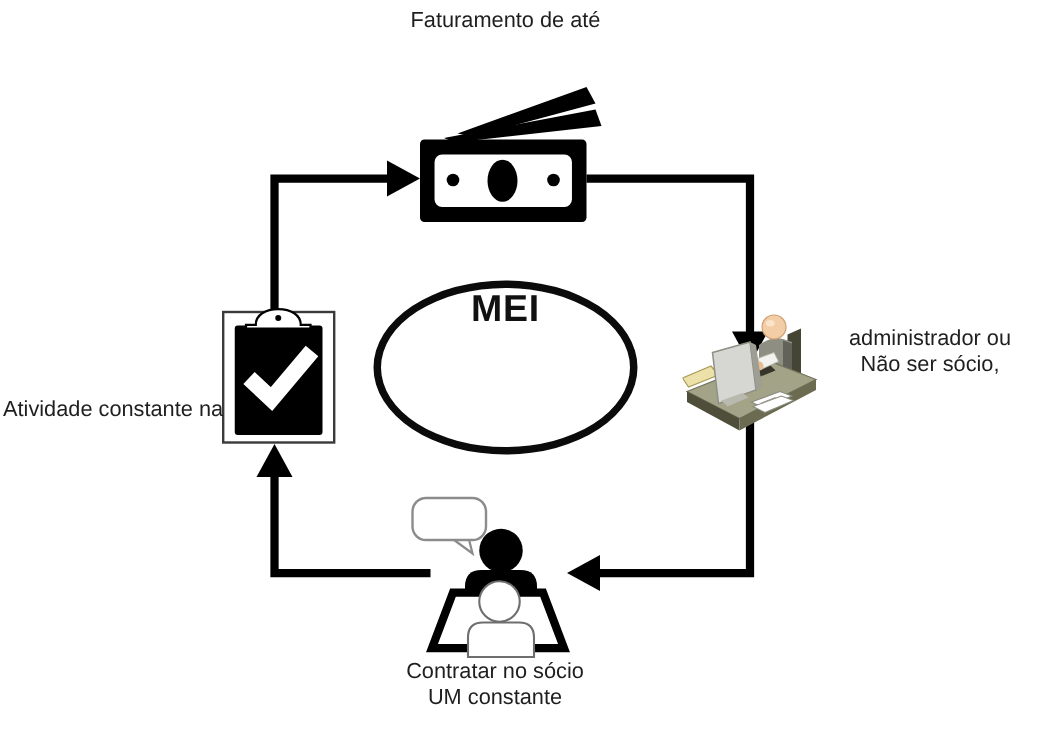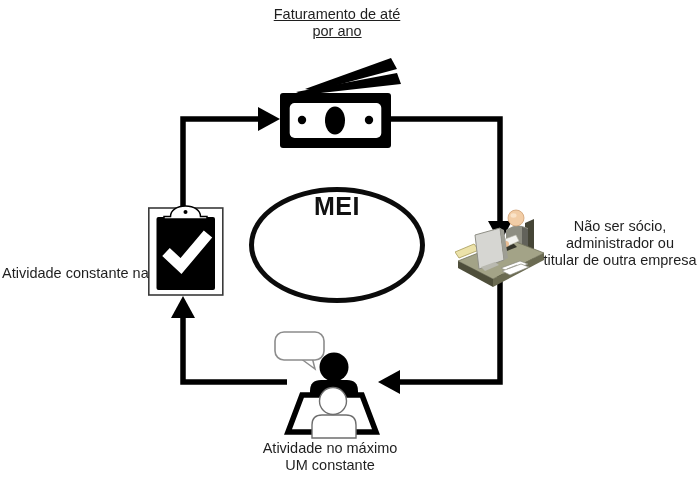--- a/index.html
+++ b/index.html
@@ -93,33 +93,31 @@
     <circle cx="68" cy="39" r="14.5" fill="#000"></circle>
     <polygon points="36,67 96,67 110,104 22,104" fill="#fff" stroke="#000" stroke-width="5.5" stroke-linejoin="miter"></polygon>
     <path d="M46,110 V97 q0,-10 10,-10 h24 q10,0 10,10 v13 z" fill="#fff" stroke="#6e6e6e" stroke-width="1.4"></path>
     <circle cx="67" cy="73" r="13.5" fill="#fff" stroke="#6e6e6e" stroke-width="1.4"></circle>
   </svg>
 
   <div class="center-ellipse">
     <span class="mei">MEI</span>
   </div>
 
-  <div class="abs label" style="left:237px;top:6px;width:200px;text-decoration:underline;">
+  <div class="abs label" style="left:237px;top:6px;width:200px;">
     <div class="ln">Faturamento de até</div>
-    <div class="ln">por ano</div>
   </div>
 
   <div class="abs label" style="left:540px;top:218px;width:160px;">
+    <div class="ln">administrador ou</div>
     <div class="ln">Não ser sócio,</div>
-    <div class="ln">administrador ou</div>
-    <div class="ln">titular de outra empresa</div>
   </div>
 
   <div class="abs label" style="left:2px;top:229px;width:145px;margin-top:36px;">
     <div class="ln">Atividade constante na</div>
   </div>
 
   <div class="abs label" style="left:232px;top:440px;width:196px;">
-    <div class="ln">Atividade no máximo</div>
+    <div class="ln">Contratar no sócio</div>
     <div class="ln">UM constante</div>
   </div>
 
 </div>
 
 </body></html>

